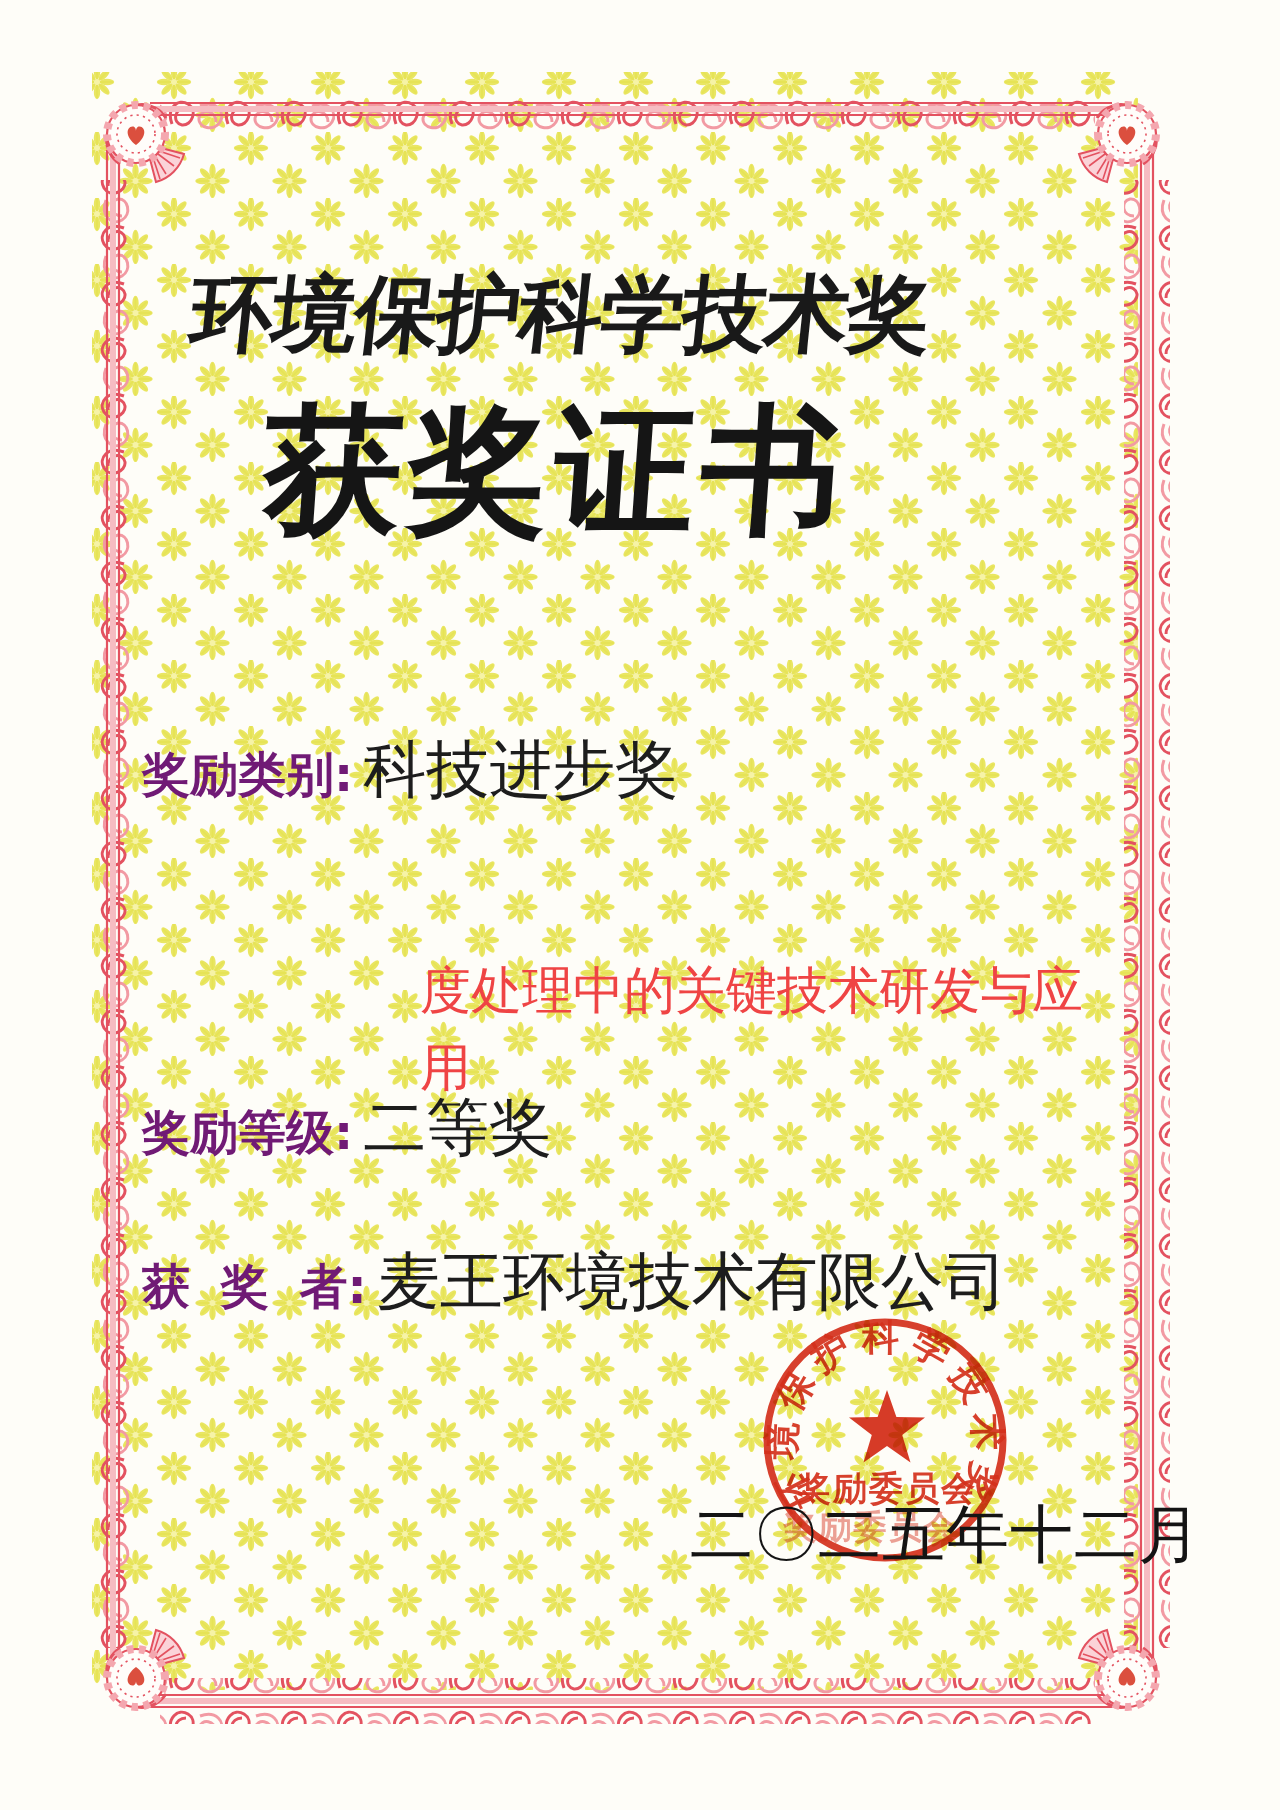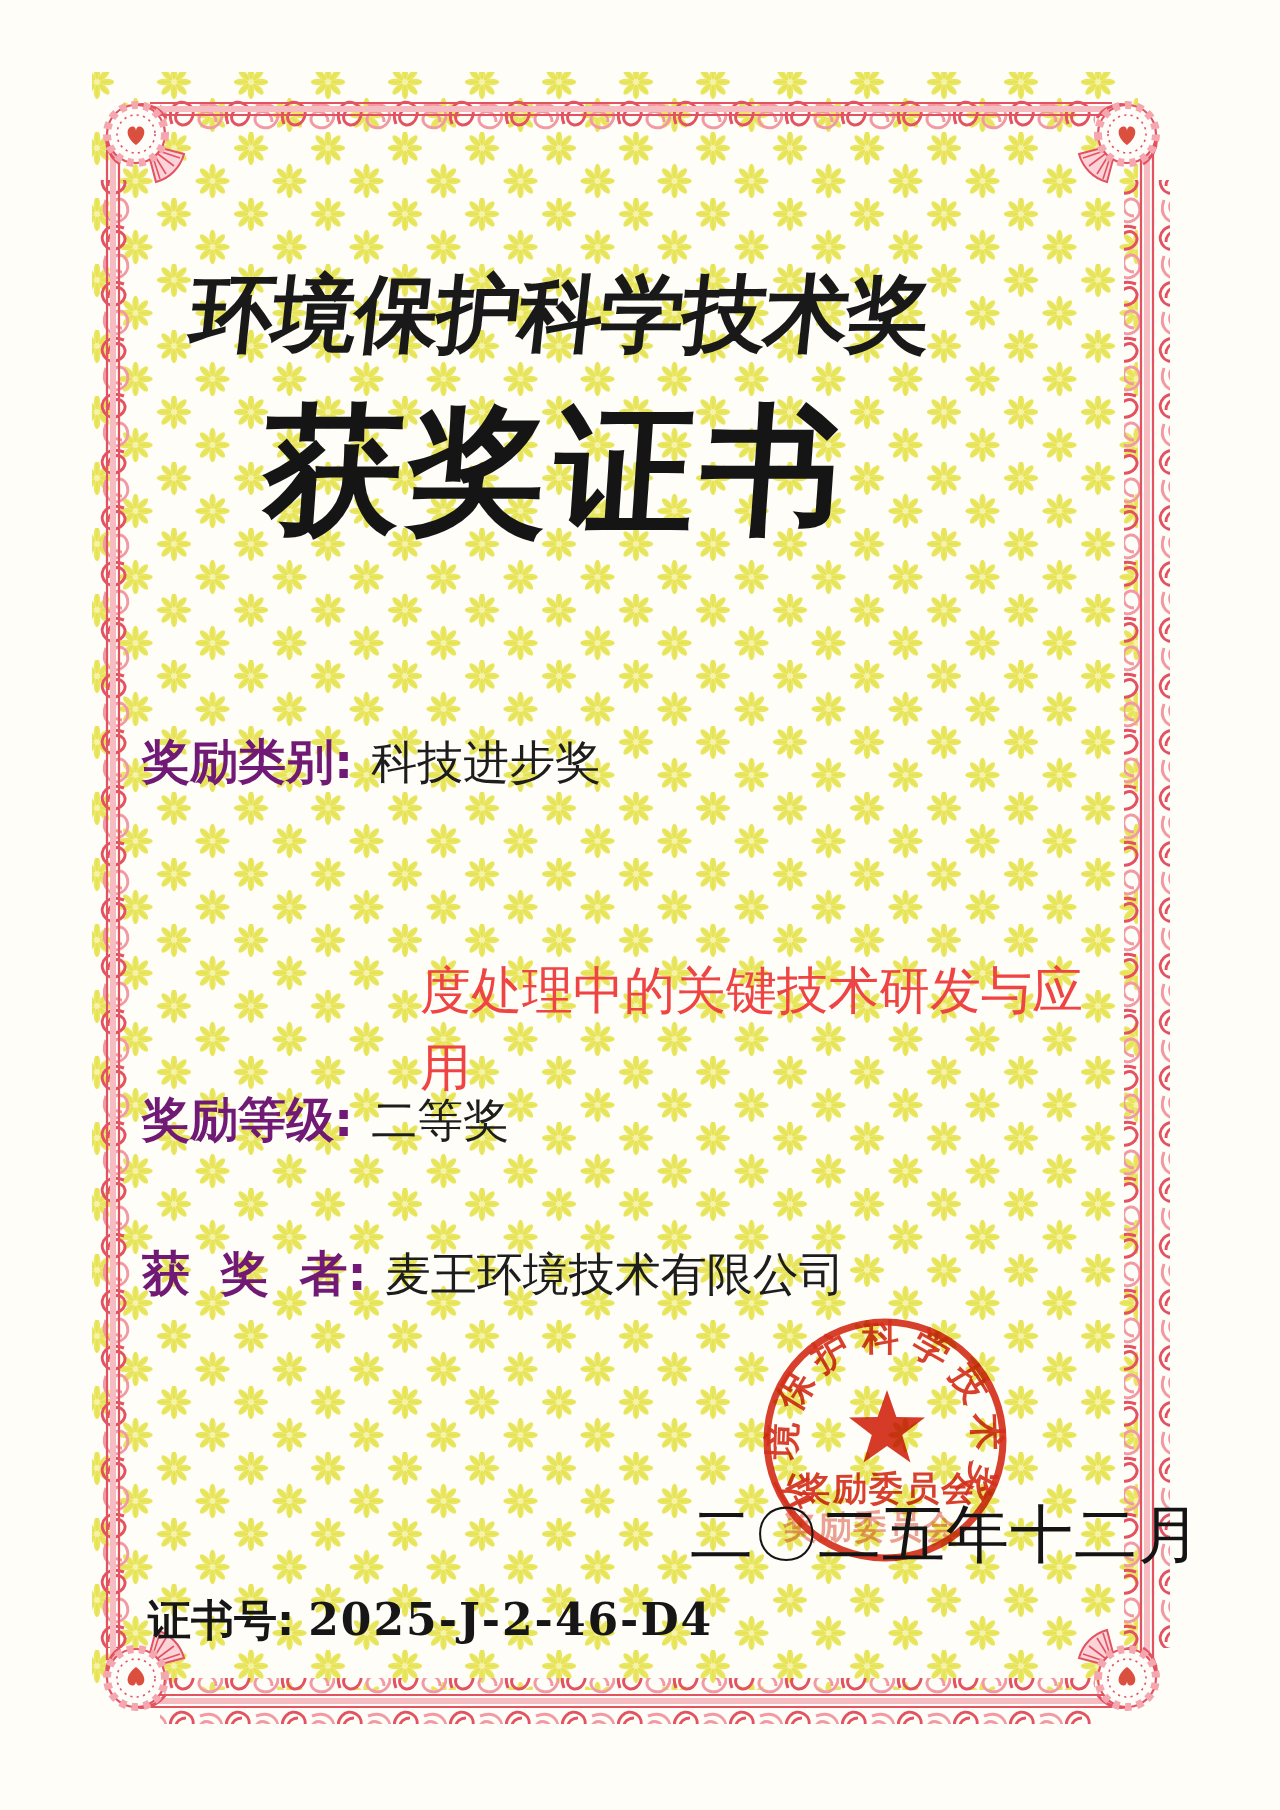--- a/index.html
+++ b/index.html
@@ -44,23 +44,23 @@
   .row{position:absolute;left:142px;white-space:nowrap;z-index:3;line-height:1.08;}
   .label{
     font-family:"DejaVu Sans",sans-serif;
     font-weight:900;
     font-size:48px;
     color:#701a75;
   }
   .label-spread{word-spacing:14px;}
   .value{
     font-family:"DejaVu Serif",serif;
-    font-size:46px;
+    font-size:63px;
     color:#1d1d1d;
-    margin-left:18px;
+    margin-left:10px;
   }
   .cont{
     position:absolute;left:420px;white-space:nowrap;z-index:3;
     font-family:"DejaVu Serif",serif;
     font-size:51px;color:#ef4444;line-height:1.08;
   }
   .date-line{
     position:absolute;left:690px;top:1492px;z-index:5;
     font-family:"DejaVu Serif",serif;
     font-size:63px;color:#141414;letter-spacing:1px;white-space:nowrap;
@@ -197,17 +197,14 @@
     <text font-family="DejaVu Sans, sans-serif" font-weight="bold" font-size="37" fill="#d5301c" letter-spacing="9" opacity="0.92">
       <textPath href="#sealArc" startOffset="50%" text-anchor="middle">环境保护科学技术奖</textPath>
     </text>
     <polygon fill="#d5301c" opacity="0.95" points="152,102 161.4,129.1 190,129.6 167.2,146.9 175.5,174.4 152,158 128.5,174.4 136.8,146.9 114,129.6 142.6,129.1"></polygon>
     <text x="152" y="212" text-anchor="middle" font-family="DejaVu Sans, sans-serif" font-weight="bold" font-size="34" fill="#d5301c" letter-spacing="2" opacity="0.92">奖励委员会</text>
     <text x="136" y="250" text-anchor="middle" font-family="DejaVu Sans, sans-serif" font-weight="bold" font-size="33" fill="#d5301c" letter-spacing="2" opacity="0.45">奖励委员会</text>
   </svg>
 
   <div class="date-line">二〇二五年十二月</div>
 
-  <div class="certno-row">
-    <span class="certno-label">证书号:</span><span class="certno-value">2025-J-2-46-D4</span>
-  </div>
 
 </div>
 
 </body></html>

